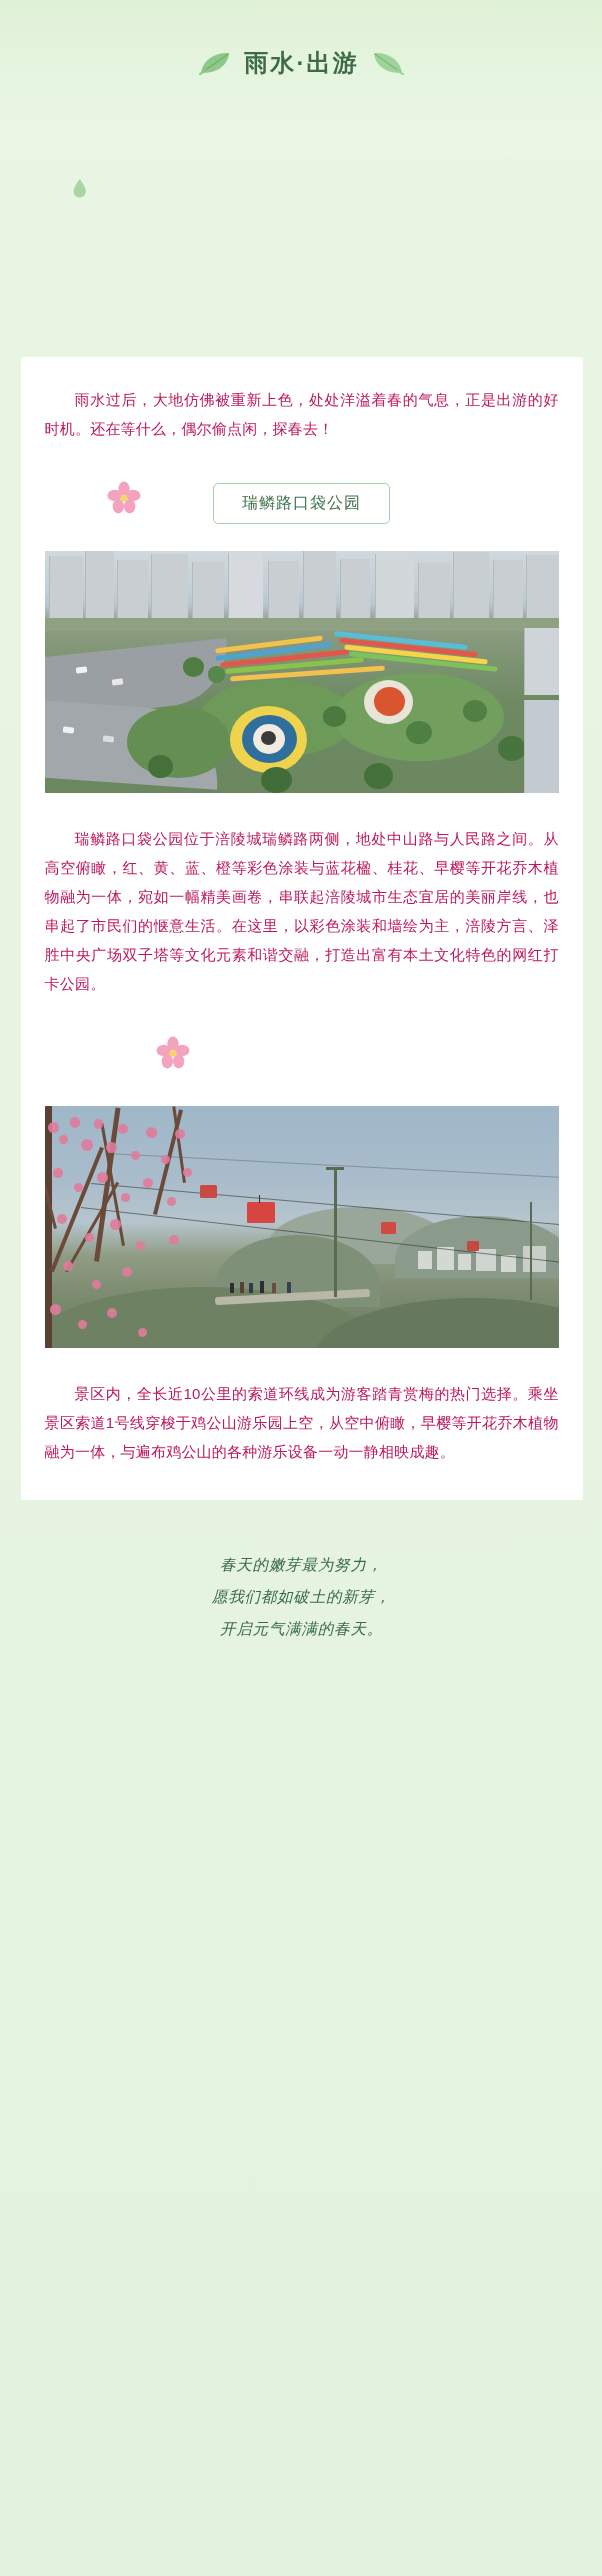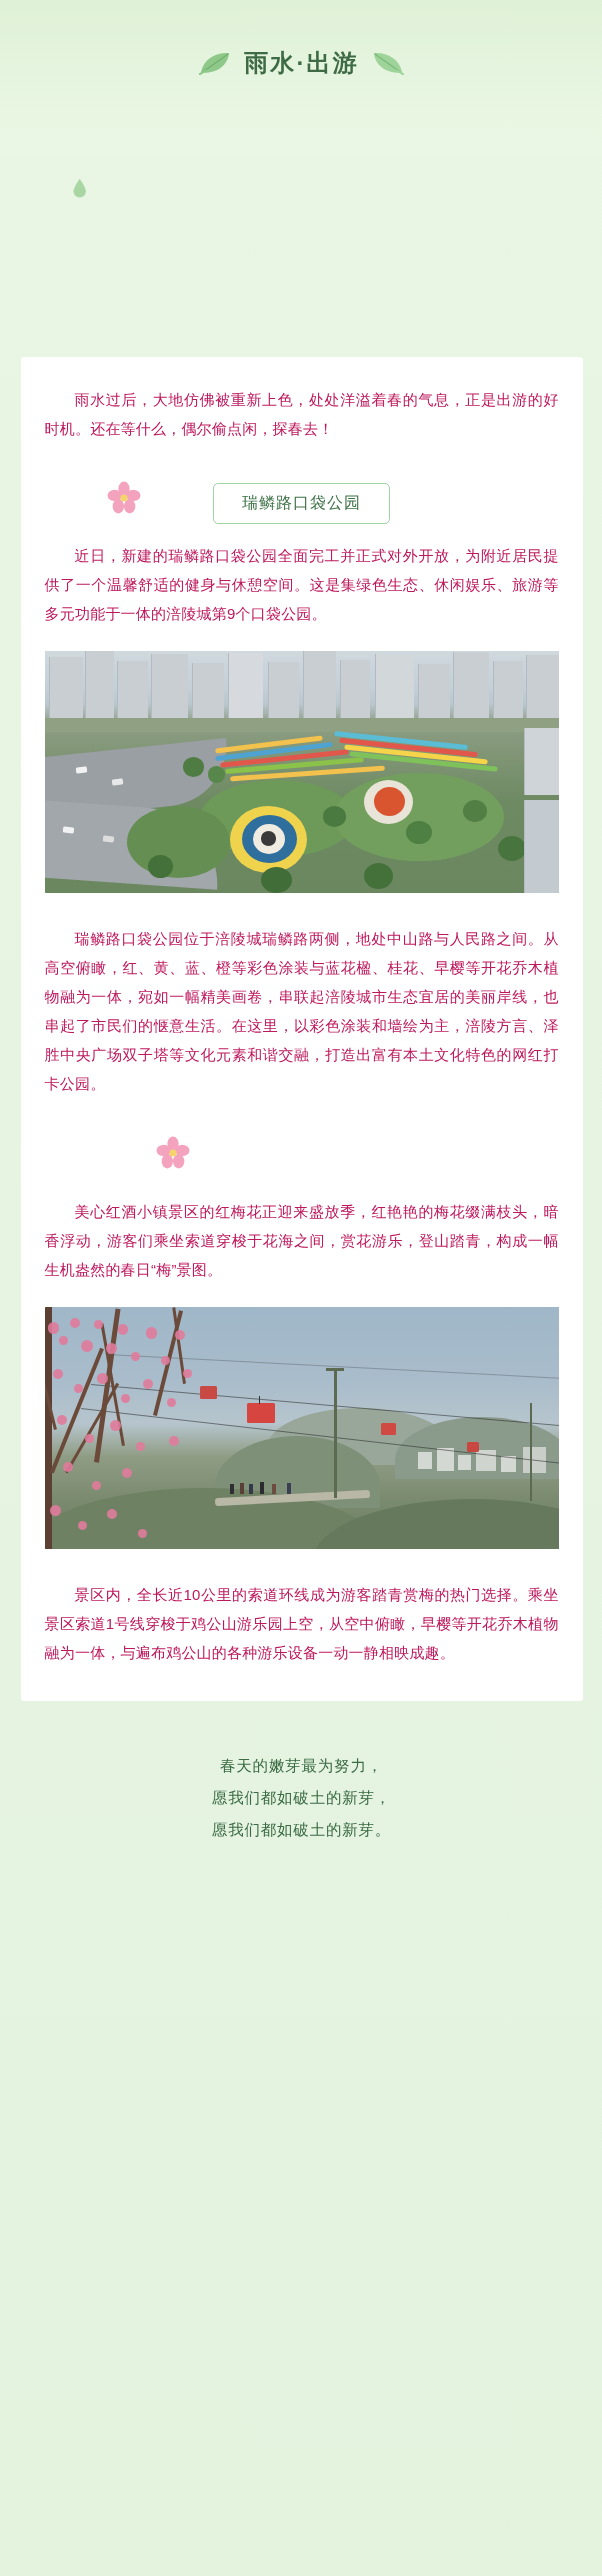--- a/index.html
+++ b/index.html
@@ -201,20 +201,21 @@
   .footer {
     margin: 0 20.6px;
     padding: 49px 0 62px 0;
     text-align: center;
   }
   .footer .line {
     font-size: 15.5px;
     line-height: 32px;
     color: #3a6b44;
     letter-spacing: 0.8px;
+    font-style: italic;
   }
   .top-band {
     position: absolute;
     left: 0; top: 0; right: 0;
     height: 4.1px;
     background: #e6f4e0;
   }
 </style>
 </head>
 <body>
@@ -265,21 +266,20 @@
             <ellipse cx="46" cy="51" rx="11" ry="14"></ellipse>
             <ellipse cx="24" cy="51" rx="11" ry="14"></ellipse>
             <ellipse cx="17" cy="30" rx="14" ry="11"></ellipse>
           </g>
           <circle cx="35" cy="35" r="7" fill="#f7d36b"></circle>
         </svg>
       </span>
       <span class="pill">瑞鳞路口袋公园</span>
     </div>
 
-    <p class="para">近日，新建的瑞鳞路口袋公园全面完工并正式对外开放，为附近居民提供了一个温馨舒适的健身与休憩空间。这是集绿色生态、休闲娱乐、旅游等多元功能于一体的涪陵城第9个口袋公园。</p>
 
     <div class="photo">
       <div class="park">
 
         <div class="bldg" style="left:4.1px;  top:5.2px;  width:33px;  height:62px;"></div>
         <div class="bldg" style="left:40px; top:0px;   width:28px;  height:68px;"></div>
         <div class="bldg" style="left:72px;top:9.3px;  width:30px;  height:58px;"></div>
         <div class="bldg" style="left:106px;top:3.1px;   width:36px;  height:65px;"></div>
         <div class="bldg" style="left:147px;top:11.3px;  width:31px;  height:56px;"></div>
         <div class="bldg" style="left:183px;top:2.1px;   width:34px;  height:65px; background:#d6dade;"></div>
@@ -351,21 +351,20 @@
             <ellipse cx="53" cy="30" rx="14" ry="11"></ellipse>
             <ellipse cx="46" cy="51" rx="11" ry="14"></ellipse>
             <ellipse cx="24" cy="51" rx="11" ry="14"></ellipse>
             <ellipse cx="17" cy="30" rx="14" ry="11"></ellipse>
           </g>
           <circle cx="35" cy="35" r="7" fill="#f7d36b"></circle>
         </svg>
       </span>
     </div>
 
-    <p class="para">美心红酒小镇景区的红梅花正迎来盛放季，红艳艳的梅花缀满枝头，暗香浮动，游客们乘坐索道穿梭于花海之间，赏花游乐，登山踏青，构成一幅生机盎然的春日“梅”景图。</p>
 
     <div class="photo second">
       <div class="plum">
 
         <div class="hill" style="left:222px; top:101px; width:185px; height:57px; background:#98a79a;"></div>
         <div class="hill" style="left:350px; top:110px; width:175px; height:62px; background:#8a9b8c;"></div>
         <div class="hill" style="left:170px; top:129px; width:165px; height:72px; background:#7f9079;"></div>
 
         <div class="bldg2" style="left:373px; top:145px; width:14.4px; height:17.5px;"></div>
         <div class="bldg2" style="left:392px; top:141px; width:17.5px; height:23px;"></div>
@@ -443,17 +442,17 @@
 
     <div class="spacer-60"></div>
 
     <p class="para">景区内，全长近10公里的索道环线成为游客踏青赏梅的热门选择。乘坐景区索道1号线穿梭于鸡公山游乐园上空，从空中俯瞰，早樱等开花乔木植物融为一体，与遍布鸡公山的各种游乐设备一动一静相映成趣。</p>
 
   </div>
 
   <div class="footer">
     <div class="line">春天的嫩芽最为努力，</div>
     <div class="line">愿我们都如破土的新芽，</div>
-    <div class="line">愿我们都如破土的新芽。</div>
+    <div class="line">开启元气满满的春天。</div>
   </div>
 
 </div>
 
 
 </body></html>

